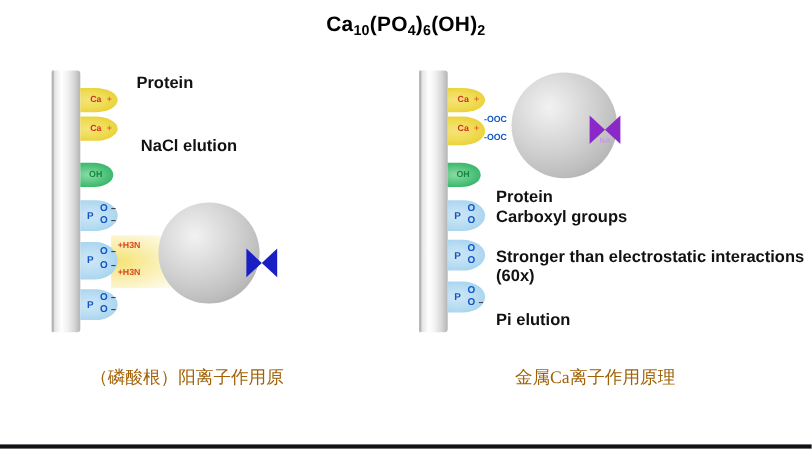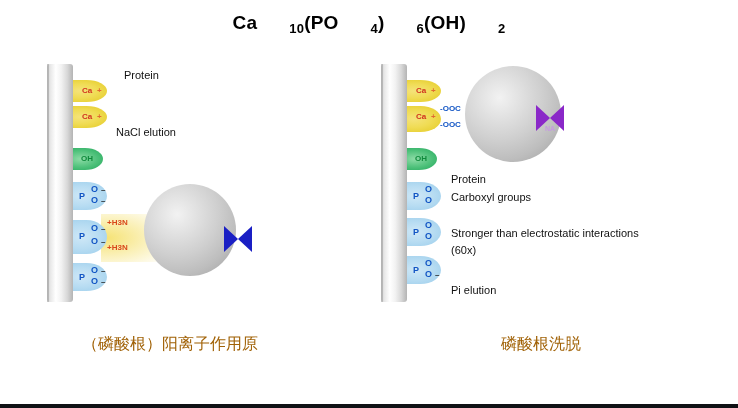--- a/index.html
+++ b/index.html
@@ -33,21 +33,20 @@
     font-size: 19px;
     color: #000000;
     letter-spacing: .2px;
     white-space: nowrap;
   }
   .title sub {
     font-size: 13px;
     vertical-align: baseline;
     position: relative;
     top: 4px;
-    margin-left: 32px;
   }
 
   
   .panel { position: absolute; top: 0; height: 408px; }
   #panel-left  { left: 0;   width: 369px; }
   #panel-right { left: 369px; width: 369px; }
 
   
   .column {
     position: absolute;
@@ -133,22 +132,22 @@
     font-weight: bold;
     font-size: 7px;
     color: #c69ae0;
     line-height: 1;
   }
 
   
   .note {
     position: absolute;
     font-family: "Liberation Sans", sans-serif;
-    font-weight: normal;
-    font-size: 11px;
+    font-weight: bold;
+    font-size: 15px;
     color: #111111;
     line-height: 15px;
     white-space: nowrap;
   }
 
   
   .caption {
     position: absolute;
     text-align: center;
     font-family: "Liberation Serif", serif;
@@ -226,21 +225,21 @@
     </div>
 
     <div class="sphere" style="left:144px; top:184px; width:92px; height:92px;"></div>
 
     <div class="bowtie blue" style="left:224px; top:226px; width:28px; height:26px;">
       <div class="tri l"></div>
       <div class="tri r"></div>
     </div>
 
     <div class="note" style="left:124px; top:68px;">Protein</div>
-    <div class="note" style="left:116px; top:125px;">NaCl elution</div>
+    <div class="note" style="left:128px; top:125px;">NaCl elution</div>
 
     <div class="caption" style="left:0px; top:331px; width:340px;">
       <div>（磷酸根）阳离子作用原</div>
     </div>
   </div>
 
   <div class="panel" id="panel-right">
 
     <div class="column" style="left:12px; top:64px;"></div>
 
@@ -293,18 +292,18 @@
       <div class="na">NA</div>
     </div>
 
     <div class="note" style="left:82px; top:172px;">Protein</div>
     <div class="note" style="left:82px; top:190px;">Carboxyl groups</div>
     <div class="note" style="left:82px; top:226px;">Stronger than electrostatic interactions</div>
     <div class="note" style="left:82px; top:243px;">(60x)</div>
     <div class="note" style="left:82px; top:283px;">Pi elution</div>
 
     <div class="caption" style="left:22px; top:331px; width:300px;">
-      <div>磷酸根洗脱</div>
+      <div>金属Ca离子作用原理</div>
     </div>
   </div>
 
   <div class="bottom-rule"></div>
 </div>
 
 </body></html>

